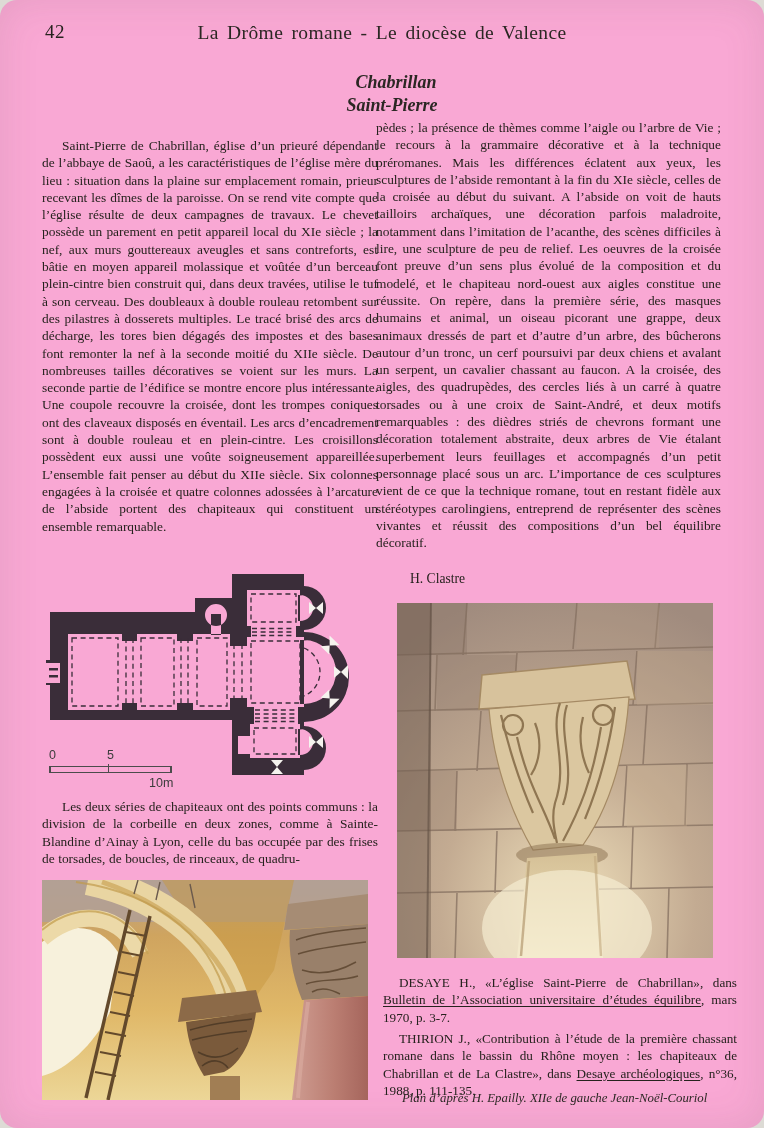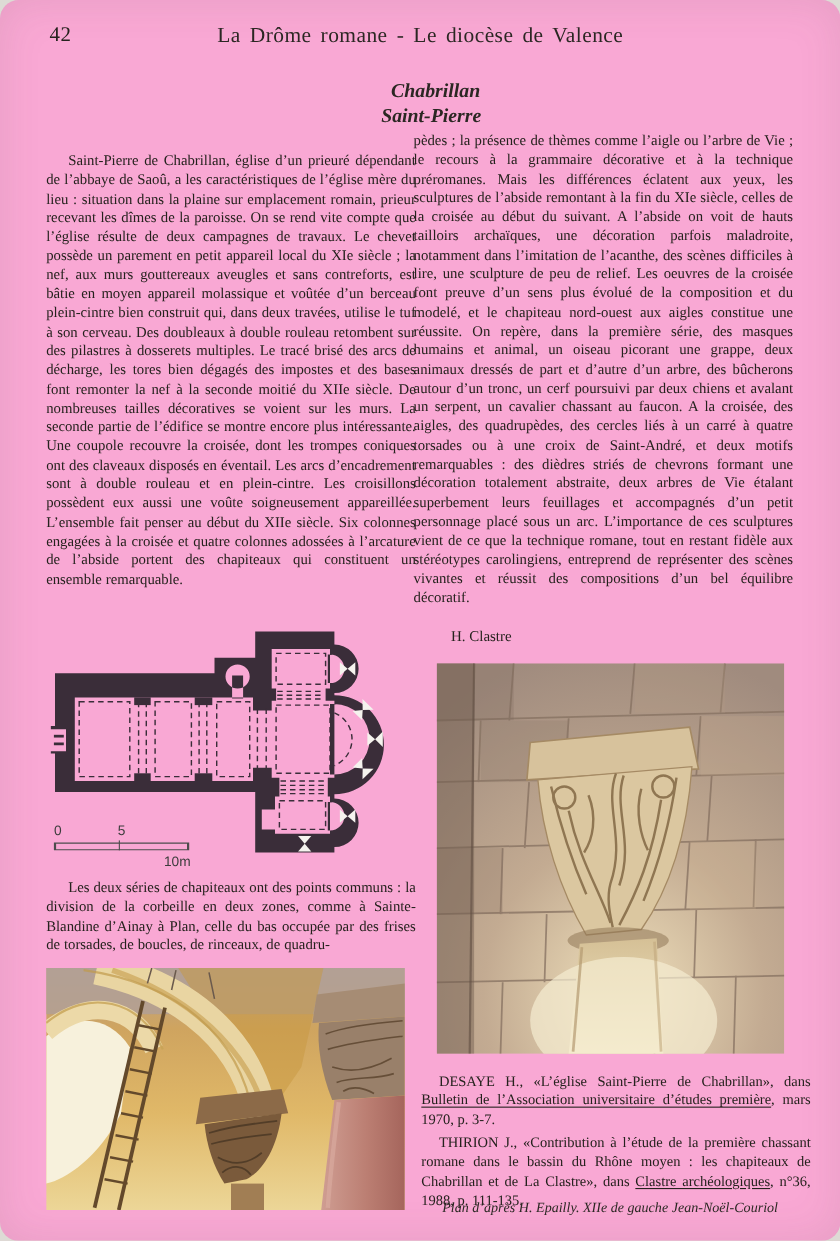--- a/index.html
+++ b/index.html
@@ -132,21 +132,21 @@
 
   <div class="abs scalebar" style="left:48px;top:748px;">
     <span style="left:1px;">0</span>
     <span style="left:59px;">5</span>
     <span style="left:101px;margin-top:28px;">10m</span>
     <div class="bar"></div>
     <div class="tick" style="left:60px;"></div>
   </div>
 
   <div class="abs col" style="left:42px;top:798px;width:336px;">
-    <span class="indent" style="display:block">Les deux séries de chapiteaux ont des points communs : la division de la corbeille en deux zones, comme à Sainte-Blandine d’Ainay à Plan, celle du bas occupée par des frises de torsades, de boucles, de rinceaux, de quadru-</span>
+    <span class="indent" style="display:block">Les deux séries de chapiteaux ont des points communs : la division de la corbeille en deux zones, comme à Sainte-Blandine d’Ainay à Lyon, celle du bas occupée par des frises de torsades, de boucles, de rinceaux, de quadru-</span>
   </div>
 
   <div class="abs" style="left:42px;top:880px;width:326px;height:220px;">
     <svg width="326" height="220" viewBox="0 0 326 220">
       <defs>
         <linearGradient id="wallL" x1="0" y1="0" x2="0" y2="1">
           <stop offset="0" stop-color="#b7a291"></stop>
             <stop offset="0.25" stop-color="#cfa45f"></stop>
           <stop offset="0.6" stop-color="#e0b868"></stop>
             <stop offset="1" stop-color="#ecd697"></stop>
@@ -286,20 +286,20 @@
       </g>
 
       <path d="M130,255 L200,250 L206,355 L120,355 Z" fill="url(#shaftR)"></path>
       <ellipse cx="170" cy="325" rx="85" ry="58" fill="#f5ecd2" opacity="0.7"></ellipse>
       <line x1="132" y1="258" x2="124" y2="353" stroke="#b59b72" stroke-width="2.5" opacity="0.7"></line>
       <line x1="198" y1="253" x2="204" y2="353" stroke="#c2a87e" stroke-width="2.5" opacity="0.6"></line>
     </svg>
   </div>
 
   <div class="abs ref" style="left:383px;top:974px;width:354px;">
-    <span>DESAYE H., «L’église Saint-Pierre de Chabrillan», dans </span><u>Bulletin de l’Association universitaire d’études première</u><span>, mars 1970, p. 3-7.</span>
+    <span>DESAYE H., «L’église Saint-Pierre de Chabrillan», dans </span><u>Bulletin de l’Association universitaire d’études équilibre</u><span>, mars 1970, p. 3-7.</span>
   </div>
   <div class="abs ref" style="left:383px;top:1030px;width:354px;">
-    <span>THIRION J., «Contribution à l’étude de la première chassant romane dans le bassin du Rhône moyen : les chapiteaux de Chabrillan et de La Clastre», dans </span><u>Clastre archéologiques</u><span>, n°36, 1988, p. 111-135.</span>
+    <span>THIRION J., «Contribution à l’étude de la première chassant romane dans le bassin du Rhône moyen : les chapiteaux de Chabrillan et de La Clastre», dans </span><u>Desaye archéologiques</u><span>, n°36, 1988, p. 111-135.</span>
   </div>
   <div class="abs credit" style="left:402px;top:1091px;width:340px;">Plan d’après H. Epailly. XIIe de gauche Jean-Noël-Couriol</div>
 
 </div>
 
 </body></html>

